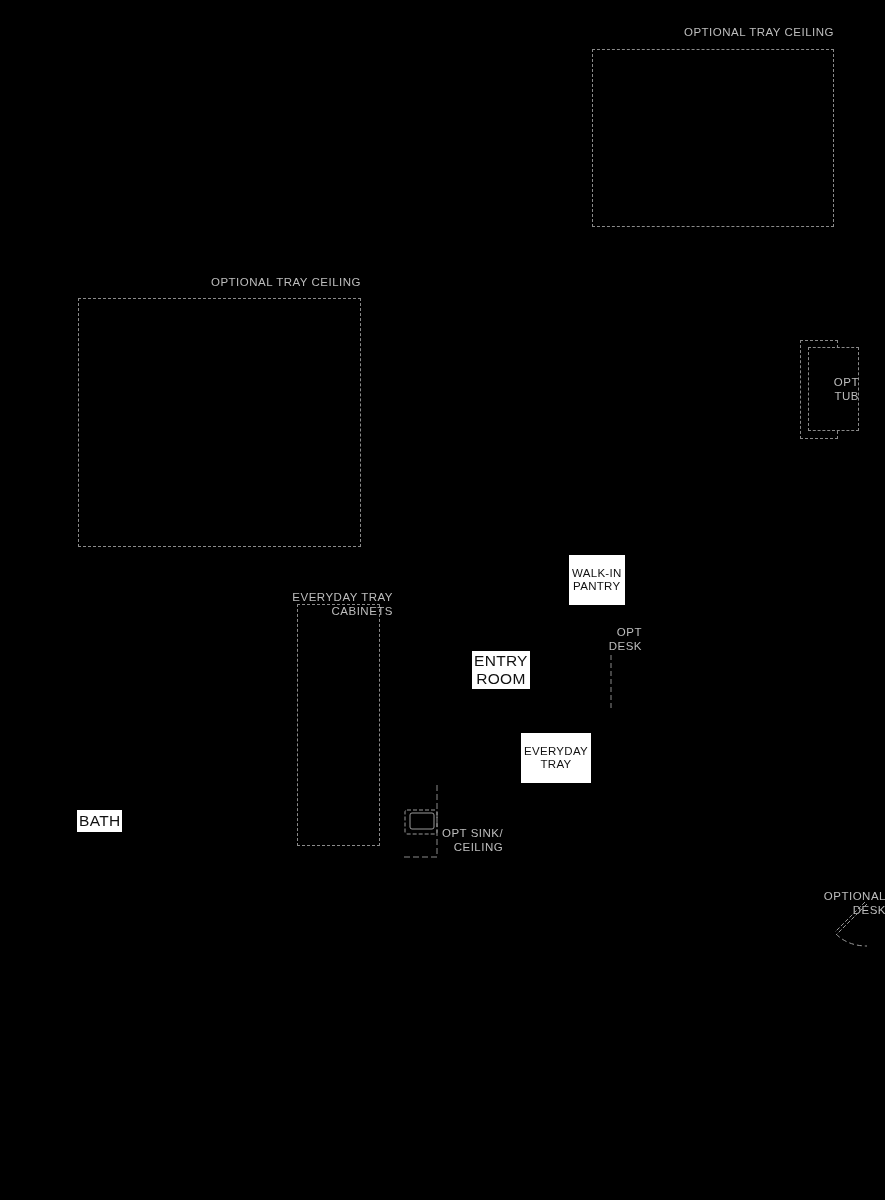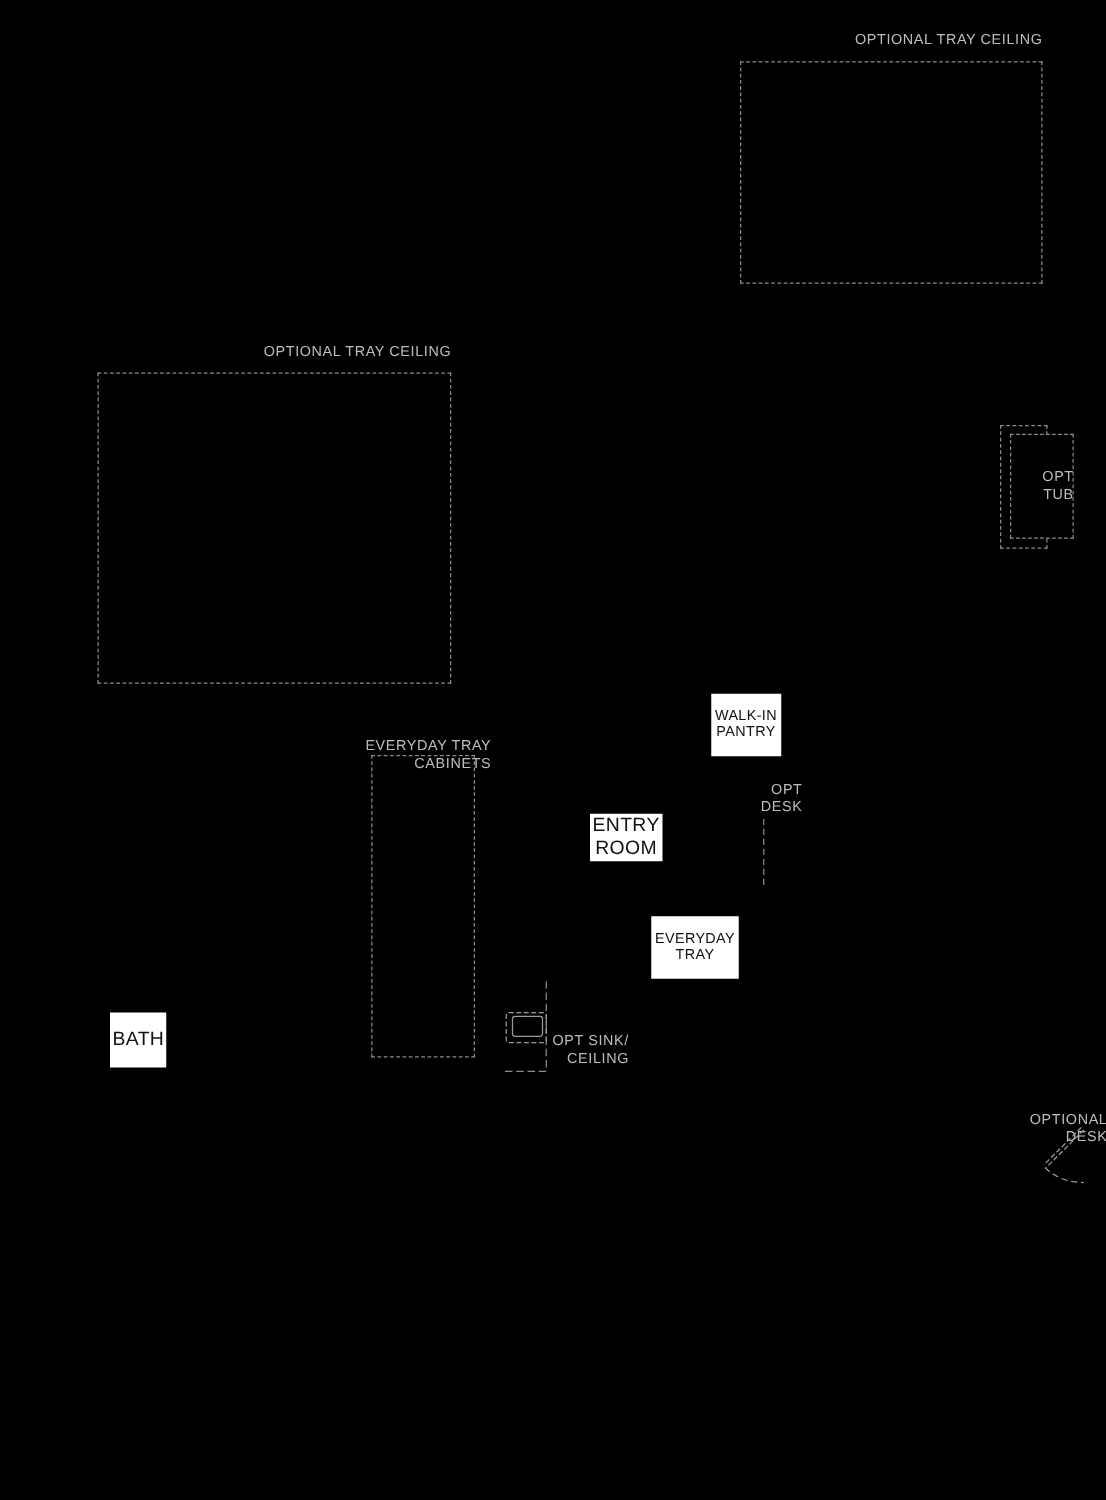--- a/index.html
+++ b/index.html
@@ -51,21 +51,21 @@
 <div class="tag sm" style="left:521px; top:733px;">
   <div>EVERYDAY</div>
   <div>TRAY</div>
 </div>
 
 <div class="lbl" style="left:442px; top:826px; text-align:right;">
   <div>OPT SINK/</div>
   <div>CEILING</div>
 </div>
 
-<div class="tag lg" style="left:88px; top:810px; padding:13px 2px;">BATH</div>
+<div class="tag lg" style="left:77px; top:810px; padding:2px 2px;">BATH</div>
 
 <div class="lbl" style="left:792px; top:889px; width:74px;margin-left:20px;">
   <div>OPTIONAL</div>
   <div>DESK</div>
 </div>
 
 <svg class="overlay" width="885" height="1200">
 
   <line x1="611" y1="655" x2="611" y2="708" stroke="#8a8a8a" stroke-width="1" stroke-dasharray="5,3"></line>
 

